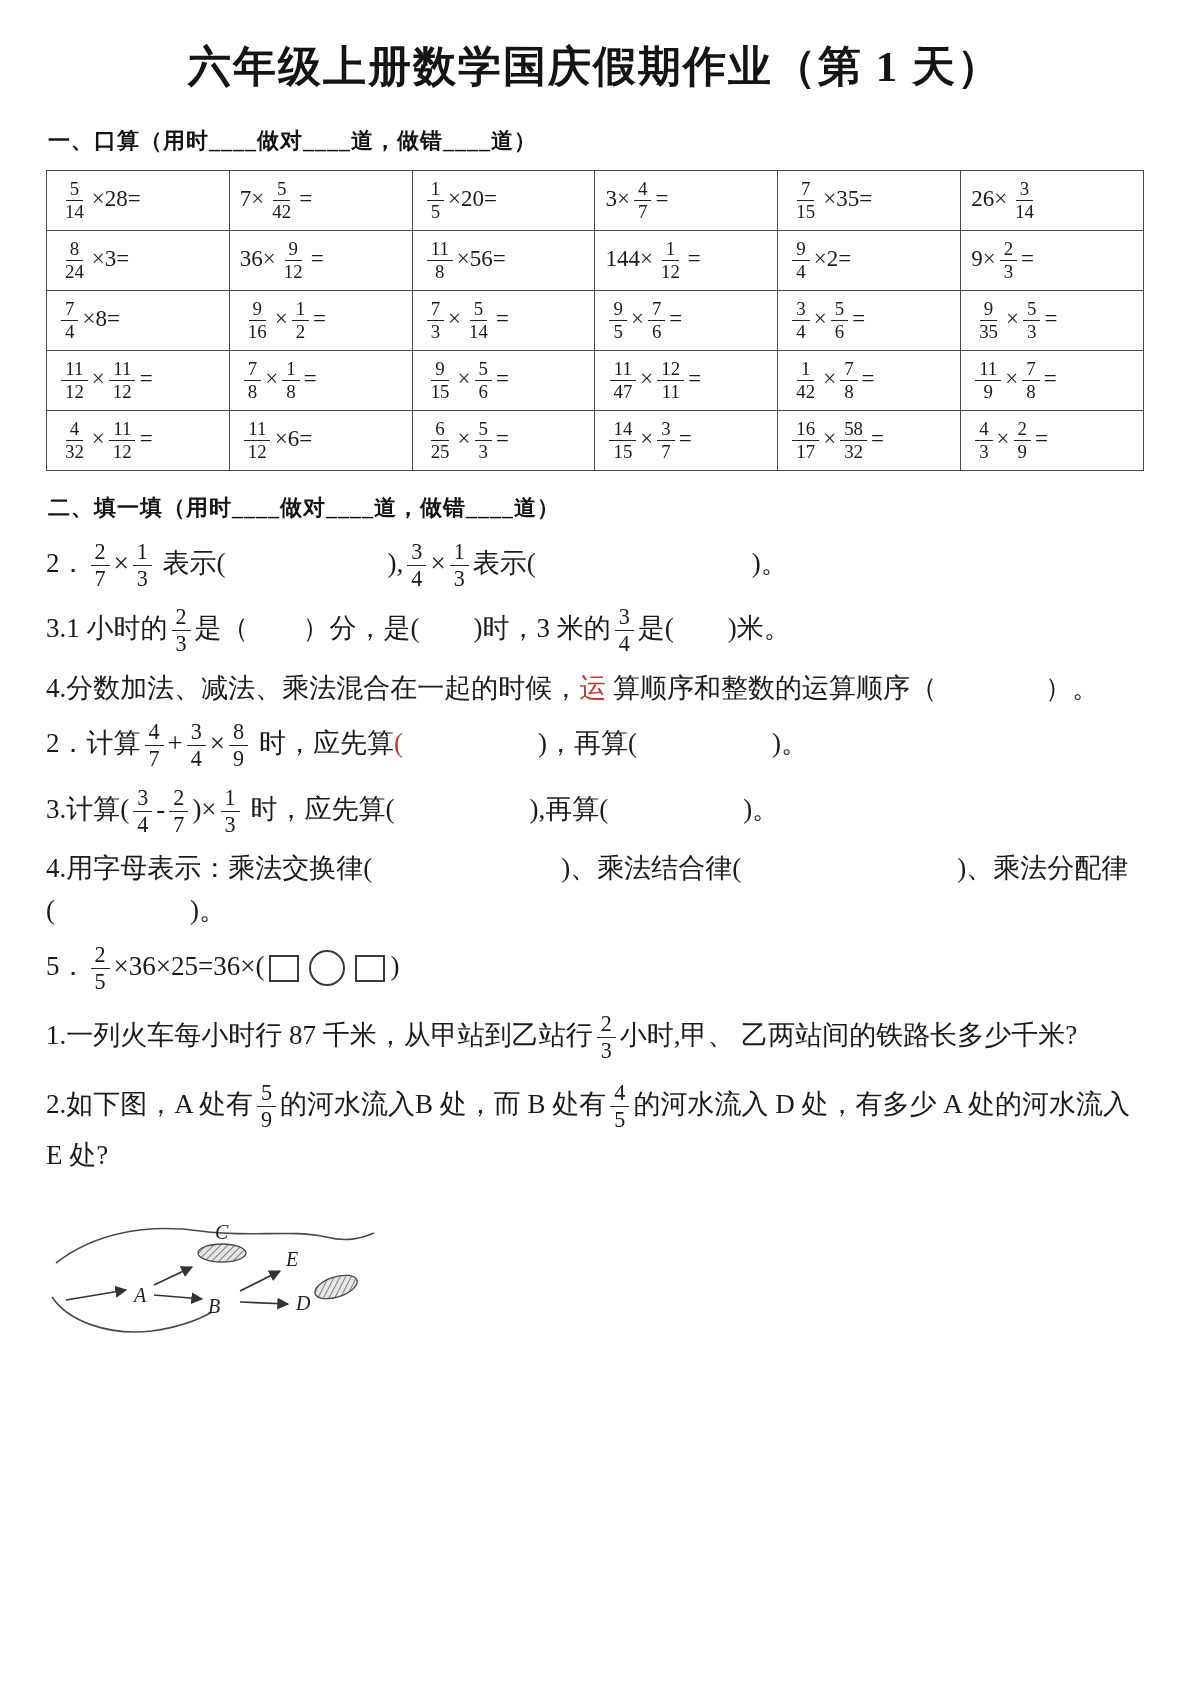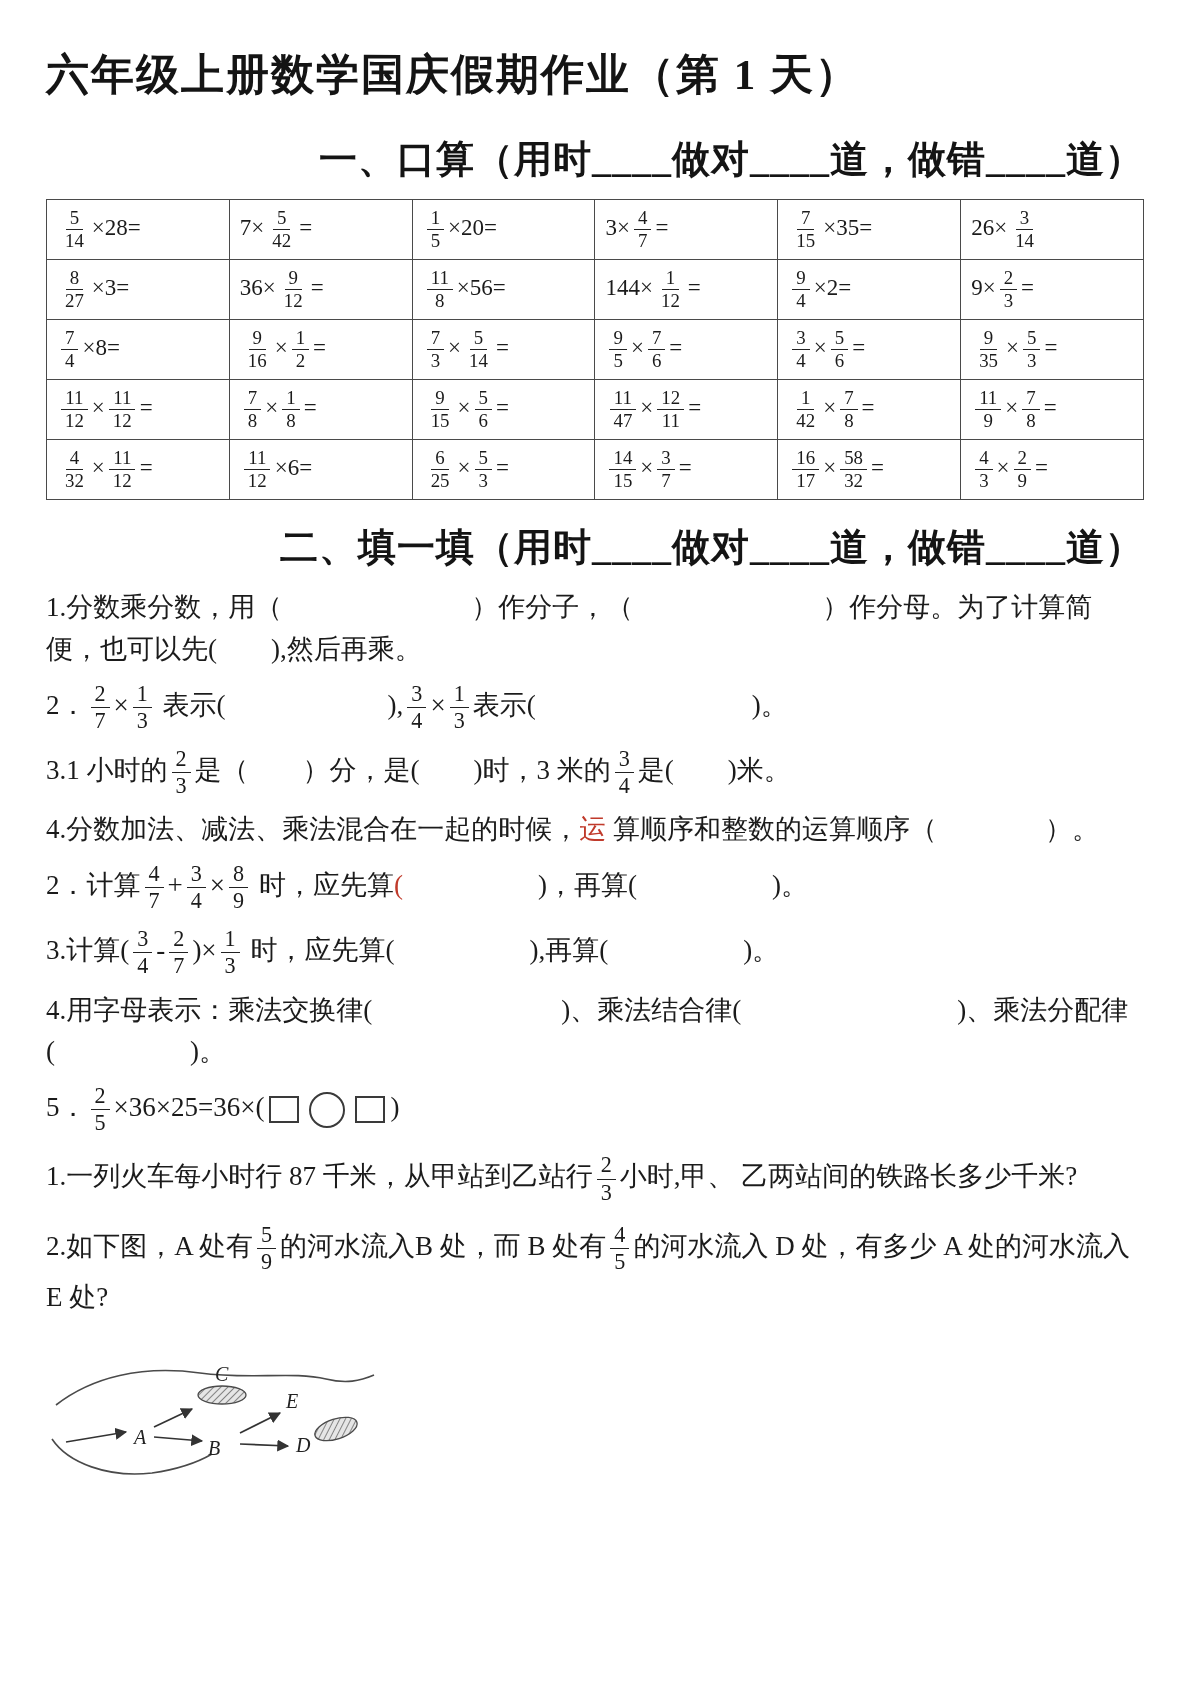--- a/index.html
+++ b/index.html
@@ -4,27 +4,26 @@
 <style>
   *{margin:0;padding:0;box-sizing:border-box;}
   html,body{background:#ffffff;}
   body{
     width:1190px;height:1682px;margin:0 auto;overflow:hidden;
     color:#141414;
     font-family:"Liberation Serif","DejaVu Serif",serif;
   }
   .page{padding:30px 46px 0 46px;}
   .title{
-    font-size:43px;font-weight:bold;text-align:left;
-    margin:16px 0 30px 0;letter-spacing:2px;
+    font-size:43px;font-weight:bold;text-align:center;
+    margin:8px 0 30px 0;letter-spacing:2px;
   }
   .sec-heading{
-    font-size:38px;font-weight:bold;letter-spacing:1px;
+    font-size:22px;font-weight:bold;letter-spacing:1px;
     margin:22px 0 14px 2px;
-    text-align:right;
   }
   table.oral{width:100%;border-collapse:collapse;table-layout:fixed;}
   table.oral td{
     border:1.4px solid #4a4a4a;height:60px;vertical-align:middle;
     font-size:23px;padding-left:10px;white-space:nowrap;color:#1b1b1b;
   }
   .frac{
     display:inline-flex;flex-direction:column;align-items:center;
     vertical-align:middle;font-size:0.82em;line-height:1.18;margin:2px 4px;
   }
@@ -73,21 +72,21 @@
               <span class="den">15</span>
             </span>×35=</td>
           <td>26×<span class="frac">
               <span class="num">3</span>
               <span class="den">14</span>
             </span></td>
         </tr>
         <tr>
           <td><span class="frac">
               <span class="num">8</span>
-              <span class="den">27</span>
+              <span class="den">24</span>
             </span>×3=</td>
           <td>36×<span class="frac">
               <span class="num">9</span>
               <span class="den">12</span>
             </span>=</td>
           <td><span class="frac">
               <span class="num">11</span>
               <span class="den">8</span>
             </span>×56=</td>
           <td>144×<span class="frac">
@@ -227,21 +226,20 @@
             </span>×<span class="frac">
               <span class="num">2</span>
               <span class="den">9</span>
             </span>=</td>
         </tr>
       </tbody>
   </table>
 
   <h2 class="sec-heading">二、填一填（用时____做对____道，做错____道）</h2>
 
-  <p class="item tight">1.分数乘分数，用（　　　　　　　）作分子，（　　　　　　　）作分母。为了计算简便，也可以先(　　),然后再乘。</p>
   <p class="item tight">2．<span class="frac">
         <span class="num">2</span>
         <span class="den">7</span>
       </span>×<span class="frac">
         <span class="num">1</span>
         <span class="den">3</span>
       </span> 表示(　　　　　　),<span class="frac">
         <span class="num">3</span>
         <span class="den">4</span>
       </span>×<span class="frac">

